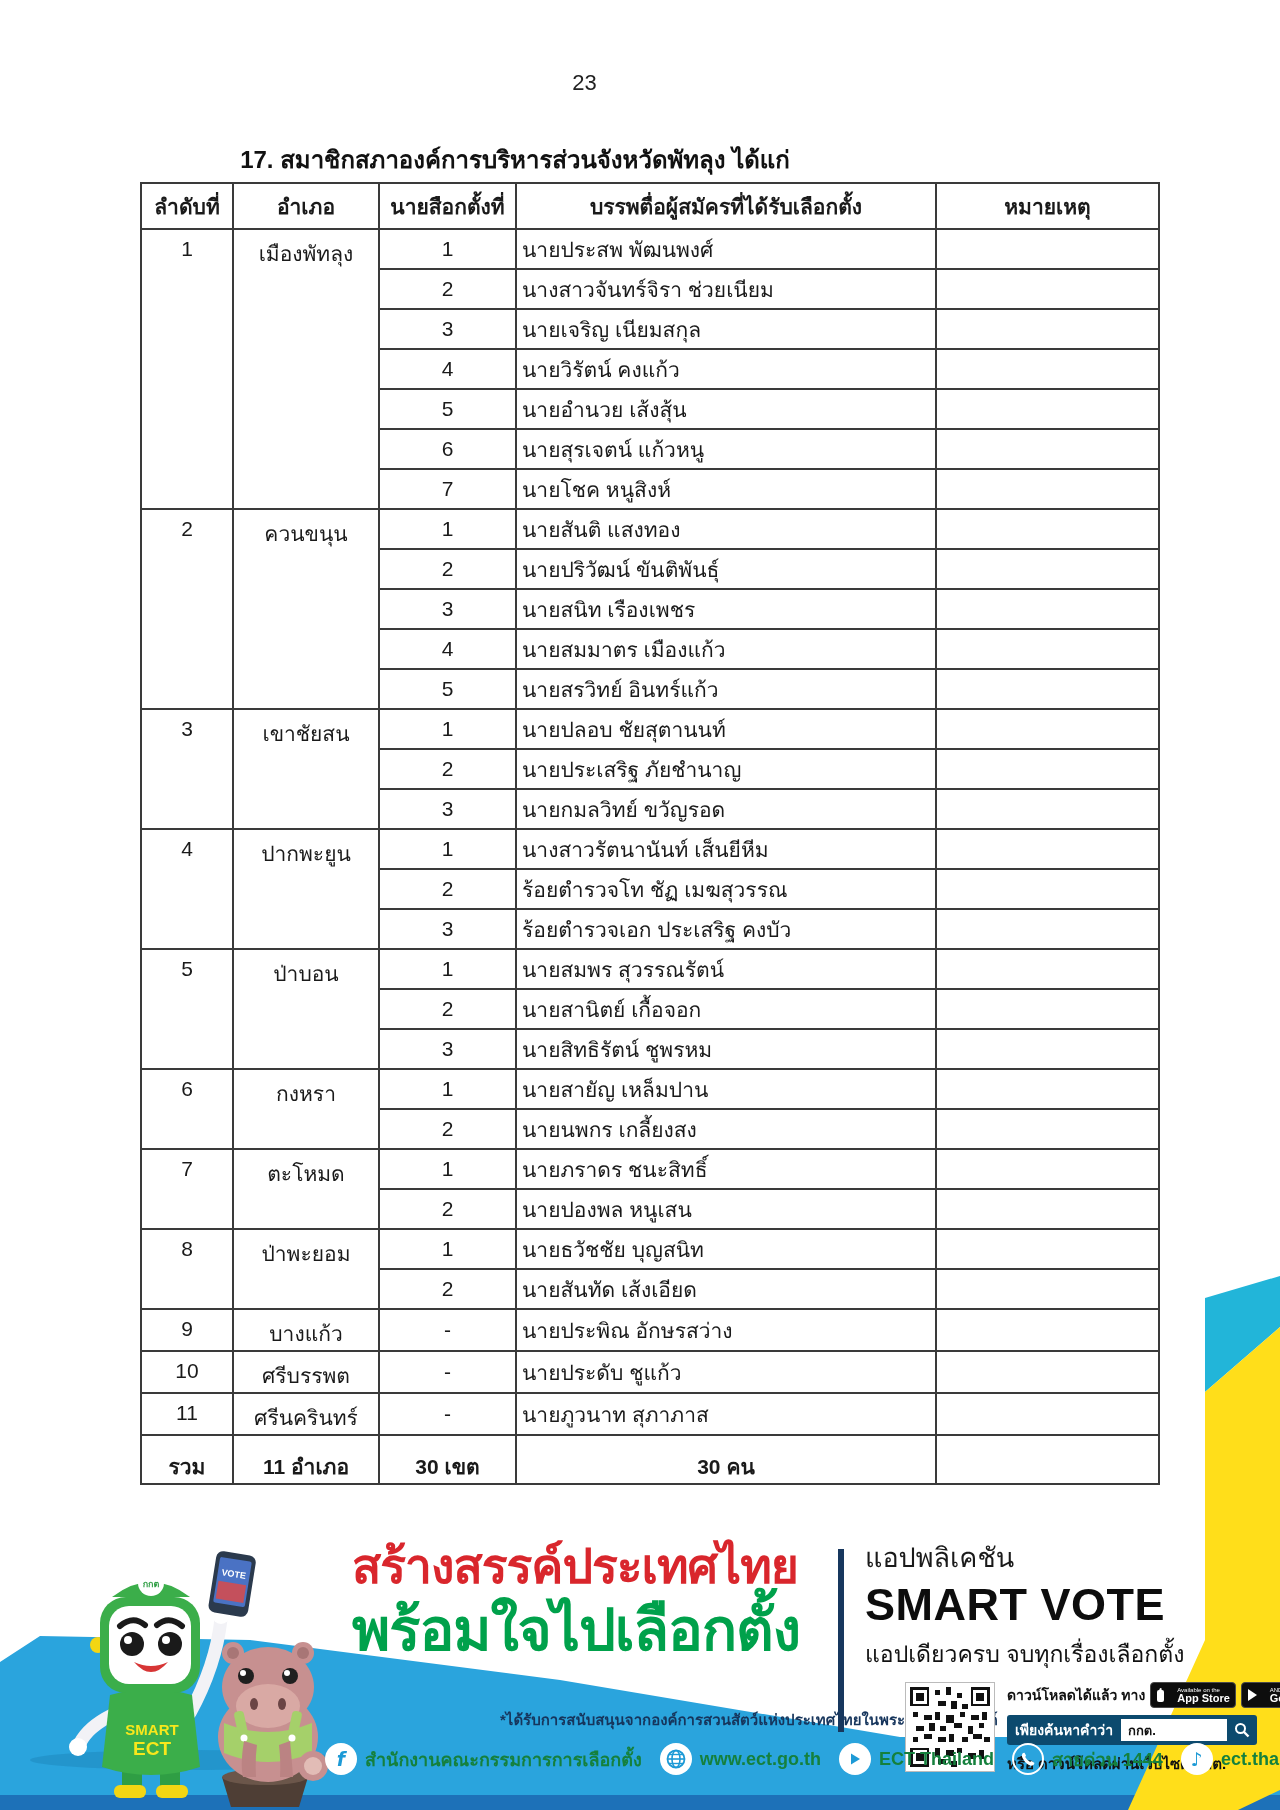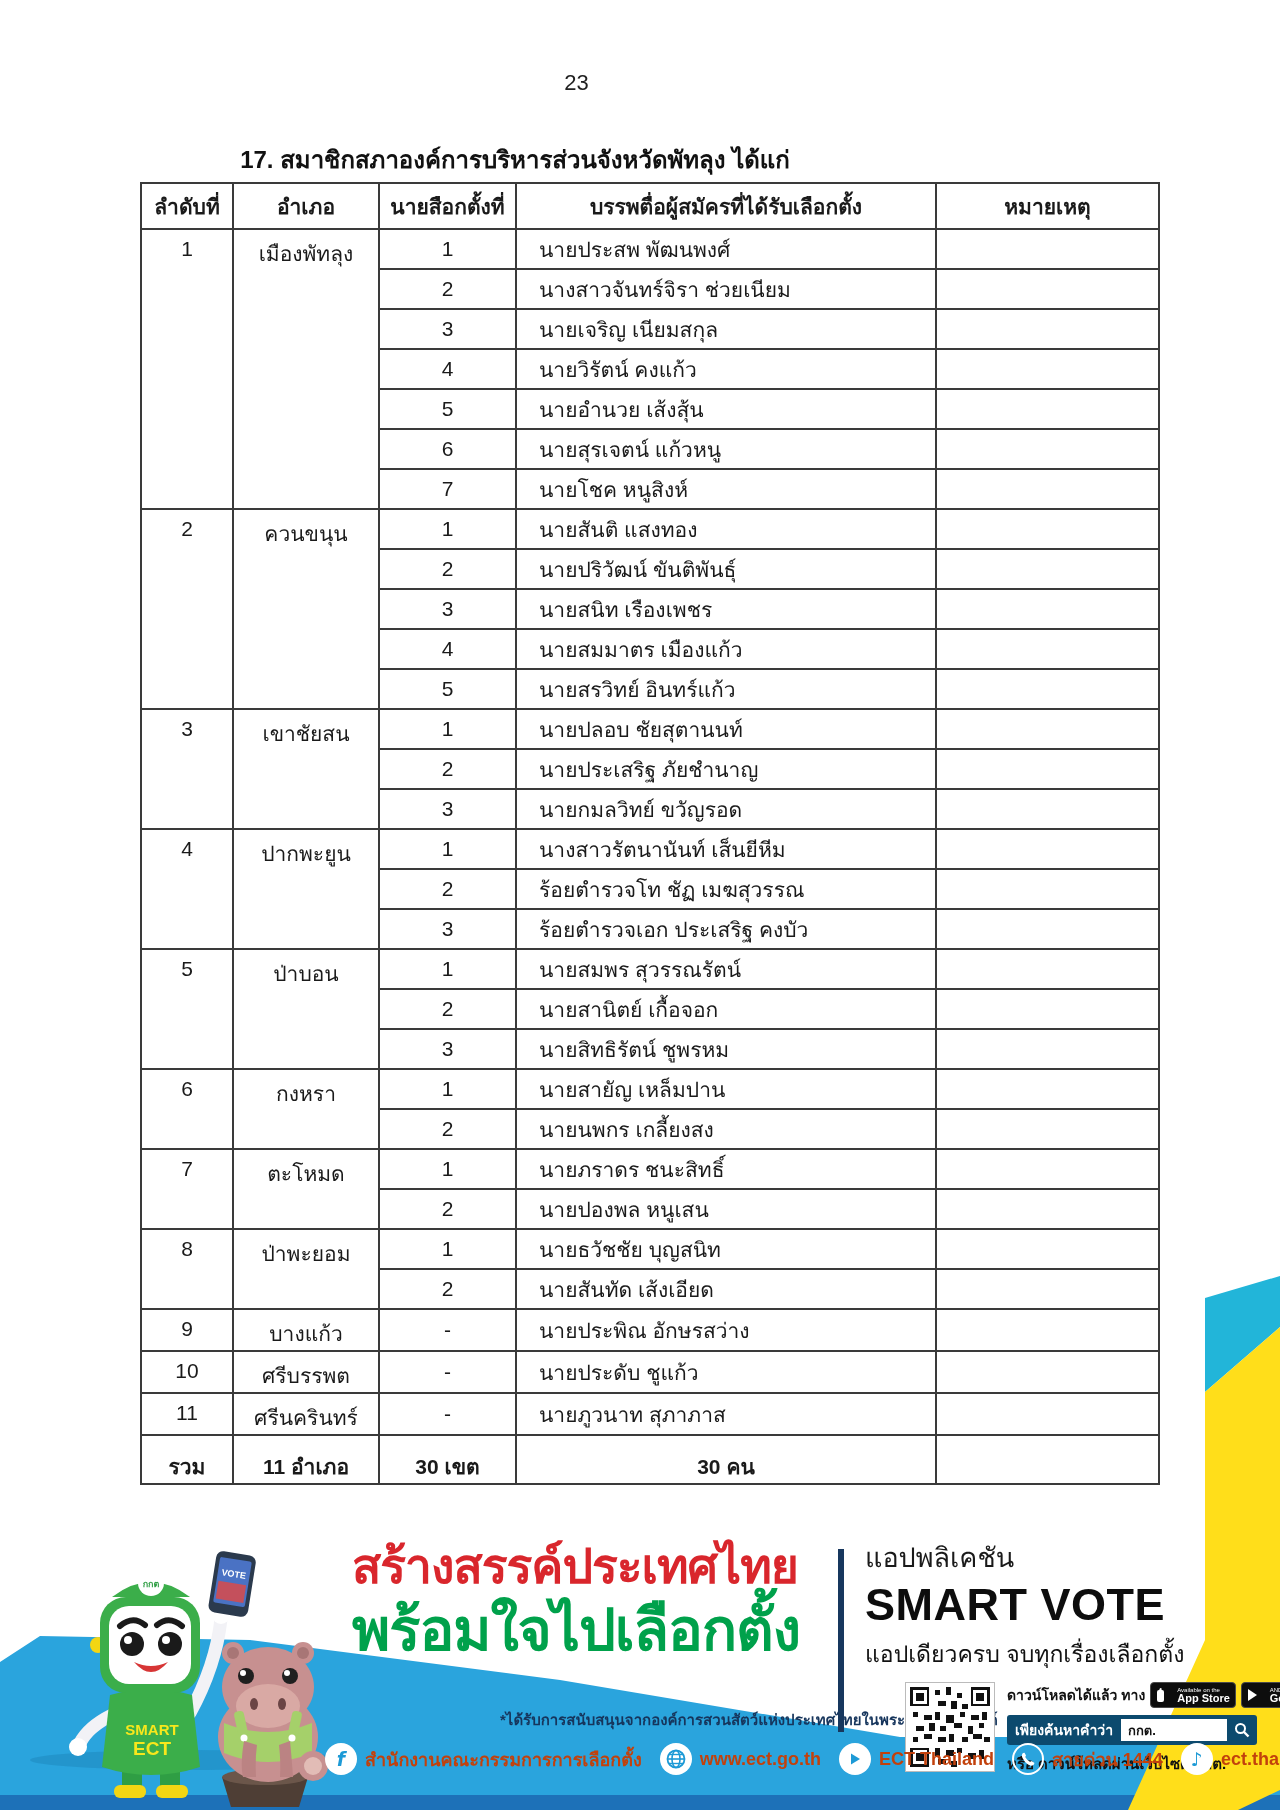--- a/index.html
+++ b/index.html
@@ -2,34 +2,34 @@
 <html><head>
 <meta charset="utf-8">
 <style>
   * { margin:0; padding:0; box-sizing:border-box; }
   html,body { width:1280px; height:1810px; }
   body {
     position:relative; background:#ffffff; overflow:hidden;
     font-family:"Liberation Sans", sans-serif; color:#1a1a1a;
   }
   
-  .page-number { position:absolute; top:70px; left:4px; width:1145px; text-align:center;
+  .page-number { position:absolute; top:70px; left:12px; width:1145px; text-align:center;
     font-size:22px; color:#222; }
   .doc-title { position:absolute; top:140px; left:0; width:1030px; text-align:center;
     font-size:24px; font-weight:bold; color:#111; }
 
   
   table.results { position:absolute; left:140px; top:182px; width:1018px;
     border-collapse:collapse; table-layout:fixed; }
   table.results th, table.results td { border:2px solid #3a3a3a; font-size:21px; }
   table.results th { height:46px; font-weight:bold; text-align:center; }
   table.results td { height:40px; }
   td.c-order, td.c-district { text-align:center; vertical-align:top; padding-top:7px; }
   td.c-zone { text-align:center; }
-  td.c-name { text-align:left; padding-left:22px;margin-top:18px; }
+  td.c-name { text-align:left; padding-left:5px;margin-top:18px; }
   td.c-remark { }
   tr.total-row td { font-weight:bold; text-align:center; height:42px; vertical-align:middle; padding-top:14px; }
 
   
   .footer { position:absolute; left:0; top:1490px; width:1280px; height:320px; }
   .footer svg.bg { position:absolute; left:0; top:0; }
 
   
   .decor { position:absolute; left:1100px; top:1270px; width:180px; height:540px; z-index:4; pointer-events:none; }
   .decor .cyan { position:absolute; inset:0; background:#22b5d9;
@@ -67,21 +67,21 @@
   .search-label { color:#fff; font-size:14px; font-weight:bold; padding:0 8px; white-space:nowrap; }
   .search-box { background:#fff; height:22px; flex:1; display:flex; align-items:center;
     padding-left:7px; font-size:13px; font-weight:bold; color:#111; }
   .search-btn { width:30px; height:30px; display:flex; align-items:center; justify-content:center; }
   .alt-download { margin-top:7px; font-size:15px; font-weight:bold; white-space:nowrap; }
 
   
   .contacts { position:absolute; left:325px; top:1743px; z-index:6; display:flex;
     align-items:center; gap:18px; }
   .contact { display:flex; align-items:center; gap:8px; }
-  .contact .label { color:#c2410c; font-size:18px; font-weight:bold; white-space:nowrap; }
+  .contact .label { color:#15803d; font-size:18px; font-weight:bold; white-space:nowrap; }
   .cicon { width:32px; height:32px; border-radius:50%; display:flex; align-items:center;
     justify-content:center; flex:none; }
   .cicon.solid { background:#fff; color:#1d9ad6; }
   .cicon.outline { border:2.5px solid #fff; color:#fff; }
   .cicon .glyph { font-size:19px; font-weight:bold; font-family:"DejaVu Sans", sans-serif; line-height:1; }
 
   
   .mascots { position:absolute; left:40px; top:1545px; z-index:5; }
 </style>
 </head>

